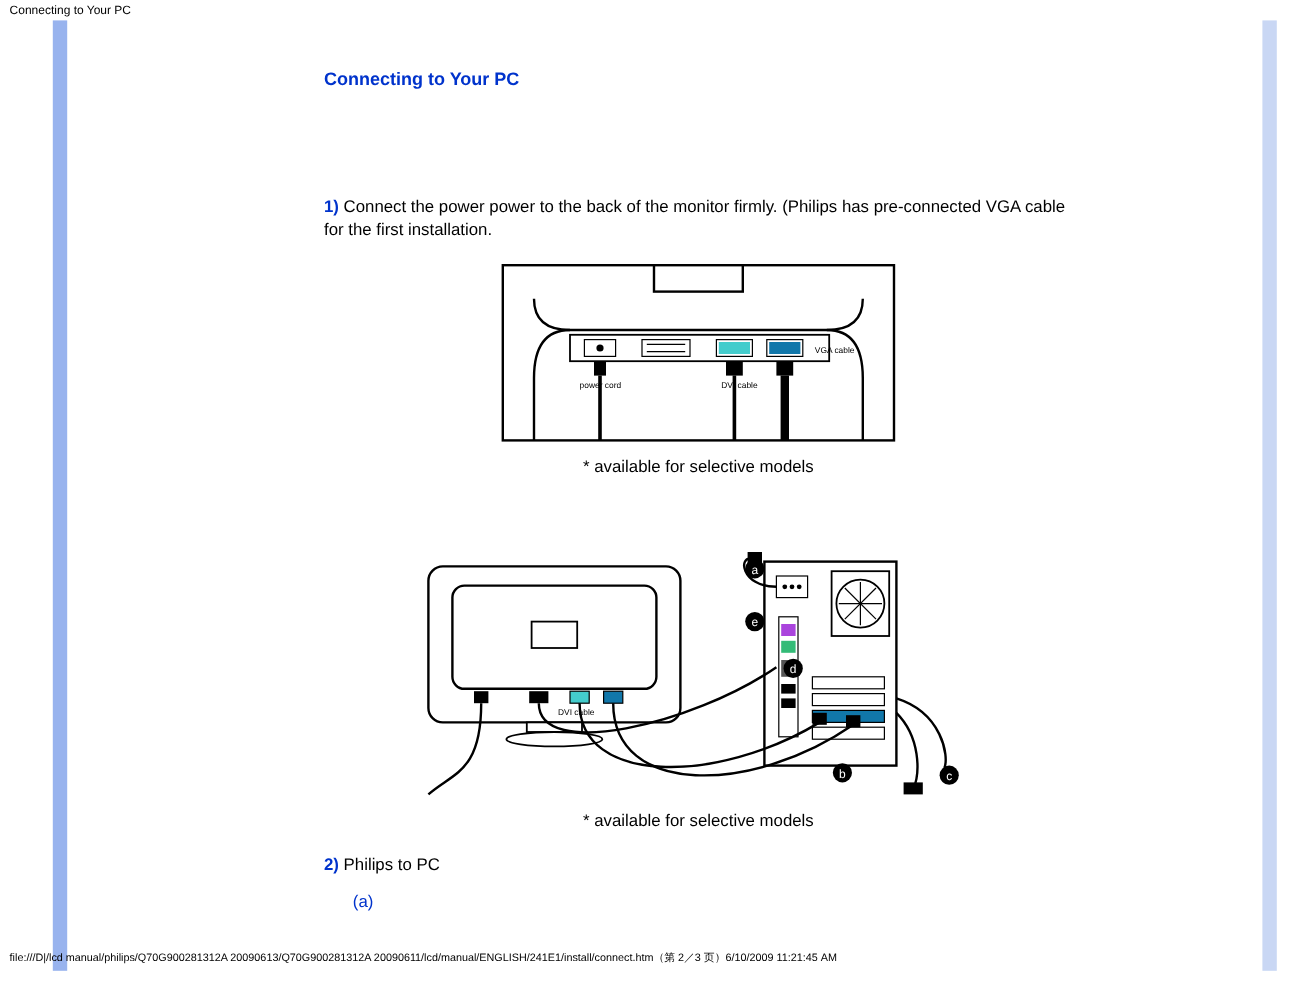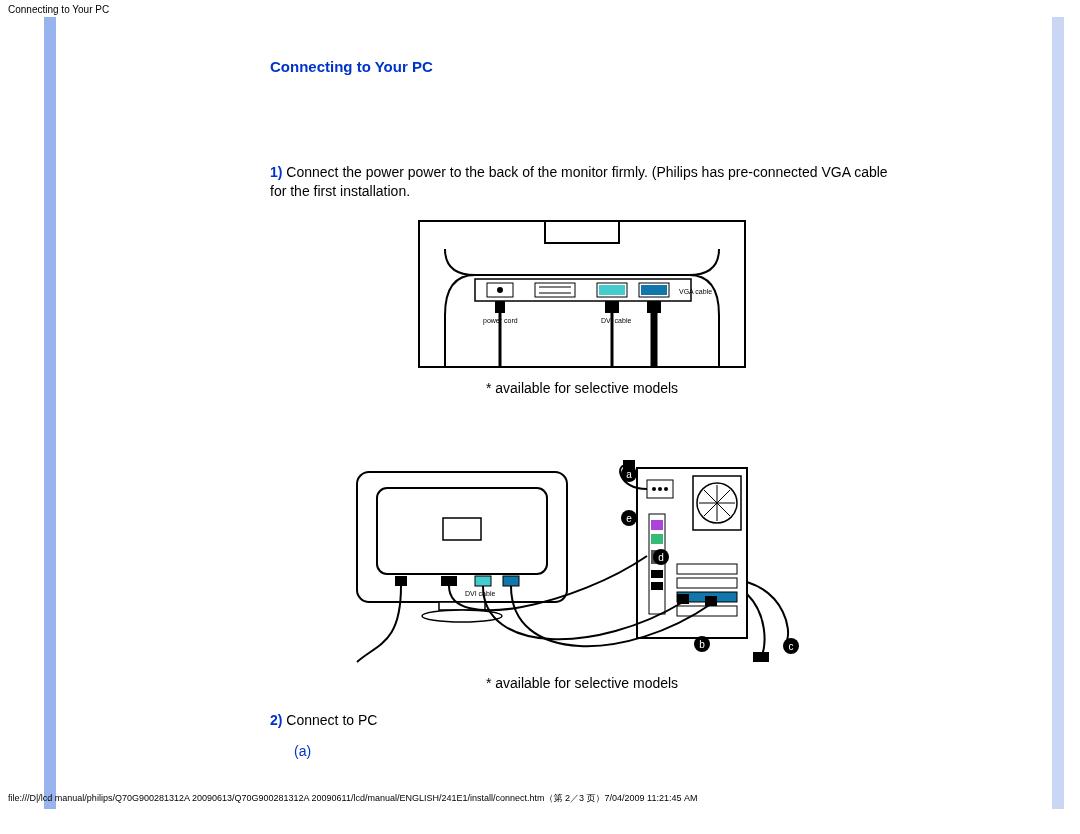--- a/index.html
+++ b/index.html
@@ -142,23 +142,23 @@
 
         <path d="M 400 150 C 420 170 420 200 414 214" fill="none" stroke="black" stroke-width="2"></path>
         <rect x="406" y="208" width="16" height="10" fill="black"></rect>
         <path d="M 400 138 C 438 150 444 186 440 196" fill="none" stroke="black" stroke-width="2"></path>
       </svg>
     </div>
 
     <div class="caption2">* available for selective models</div>
 
     <div class="step2-line">
-      <span class="step-num">2)</span><span> Connect to PC</span>
+      <span class="step-num">2)</span><span> Philips to PC</span>
     </div>
 
     <div class="substep">
       <span class="substep-letter">(a)</span>
     </div>
 
   </div>
 
-  <div class="footer">file:///D|/lcd manual/philips/Q70G900281312A 20090613/Q70G900281312A 20090611/lcd/manual/ENGLISH/241E1/install/connect.htm（第 2／3 页）7/04/2009 11:21:45 AM</div>
+  <div class="footer">file:///D|/lcd manual/philips/Q70G900281312A 20090613/Q70G900281312A 20090611/lcd/manual/ENGLISH/241E1/install/connect.htm（第 2／3 页）6/10/2009 11:21:45 AM</div>
 </div>
 
 </body></html>

